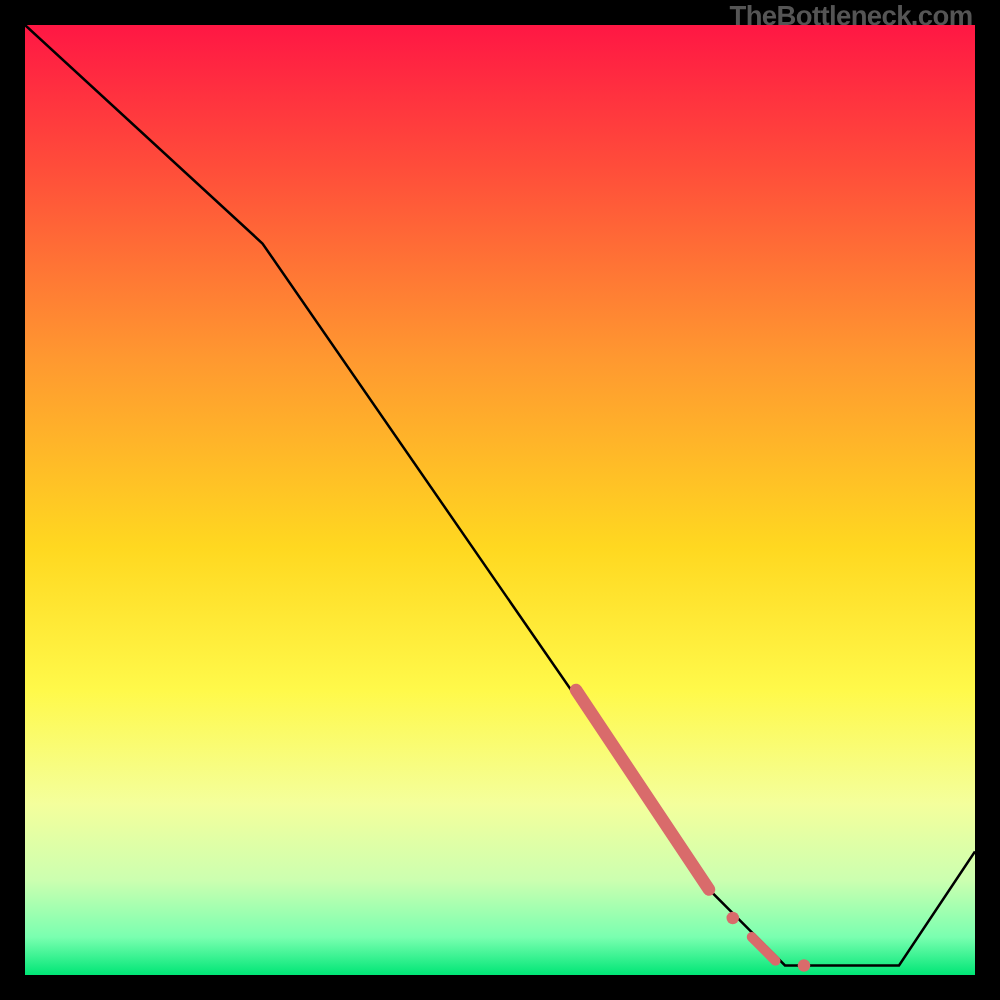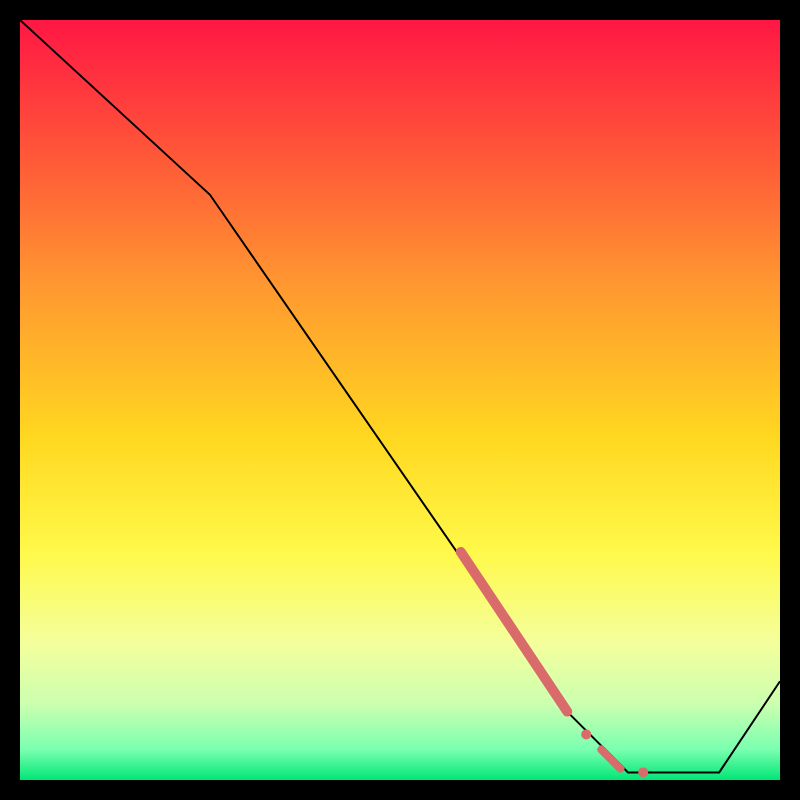--- a/index.html
+++ b/index.html
@@ -30,20 +30,21 @@
     font-size: 22px;
     font-weight: bold;
     color: #555;
     letter-spacing: -0.5px;
   }
 </style>
 </head>
 <body>
 
 <div class="chart-container">
+  <div class="watermark">TheBottleneck.com</div>
   <svg class="plot-background" viewBox="0 0 760 760" preserveAspectRatio="none">
     <defs>
       <linearGradient id="bg-grad" x1="0" y1="0" x2="0" y2="1">
           <stop offset="0%" stop-color="#ff1744"></stop>
           <stop offset="15%" stop-color="#ff4d3a"></stop>
           <stop offset="35%" stop-color="#ff9830"></stop>
           <stop offset="55.00000000000001%" stop-color="#ffd820"></stop>
           <stop offset="70%" stop-color="#fff94a"></stop>
           <stop offset="82%" stop-color="#f4ff9c"></stop>
           <stop offset="90%" stop-color="#ccffb0"></stop>

